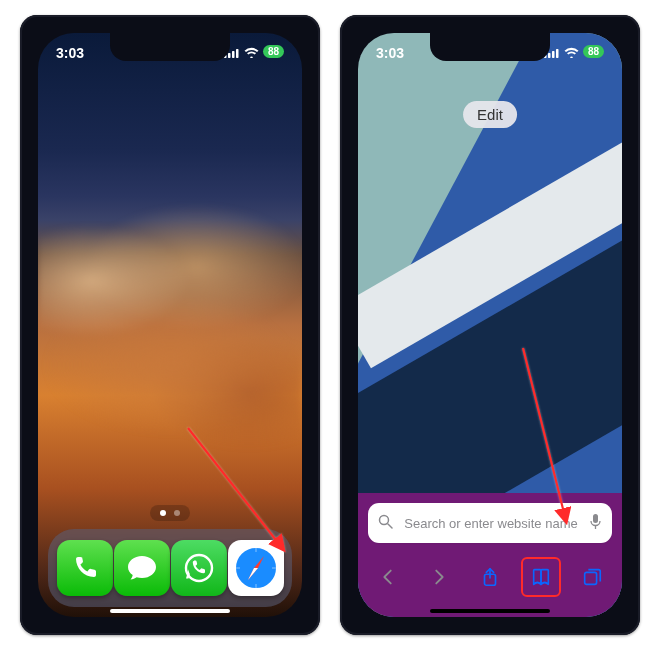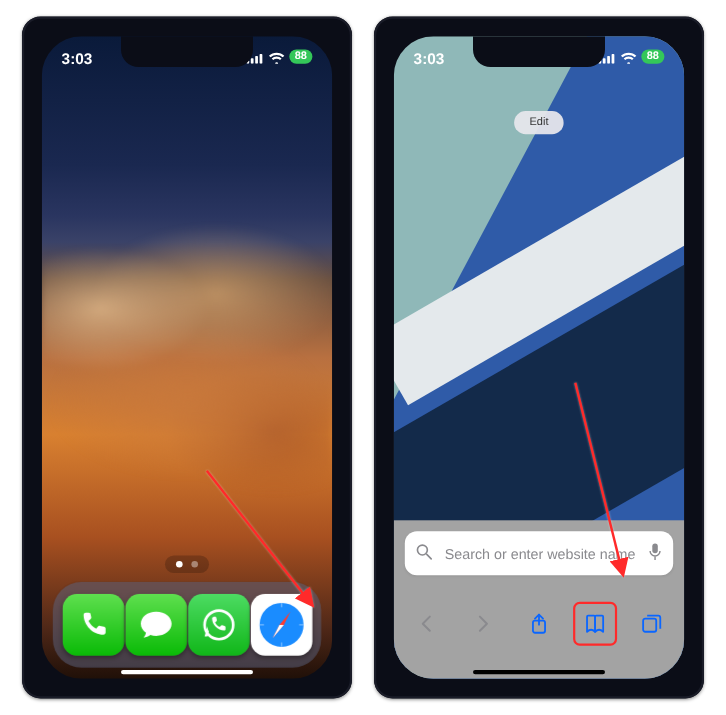--- a/index.html
+++ b/index.html
@@ -125,27 +125,27 @@
   }
   .safari-stripe2 {
     position:absolute; width:380px; height:160px;
     background:#132a4a;
     transform: rotate(-30deg);
     top:280px; left:-30px;
   }
   .edit-pill {
     position:absolute; top:68px; left:50%; transform:translateX(-50%);
     background:rgba(230,230,235,0.95); color:#333;
-    font-size:10px; font-weight:500;
+    font-size:15px; font-weight:500;
     padding:5px 14px; border-radius:14px; z-index:30;
   }
   .bottom-sheet {
     position:absolute; bottom:0; left:0; right:0;
-    height:144px;
-    background:#a3a3a3;
+    height:124px;
+    background:#701a75;
     display:flex; flex-direction:column;
   }
   .url-bar {
     margin:10px 10px 0 10px; height:40px;
     background:#fff; border-radius:11px;
     display:flex; align-items:center; padding:0 10px;
     color:#8a8a8e; font-size:13px;
     box-shadow: 0 1px 2px rgba(0,0,0,0.05);
   }
   .url-bar .ph { flex:1; text-align:center;}

